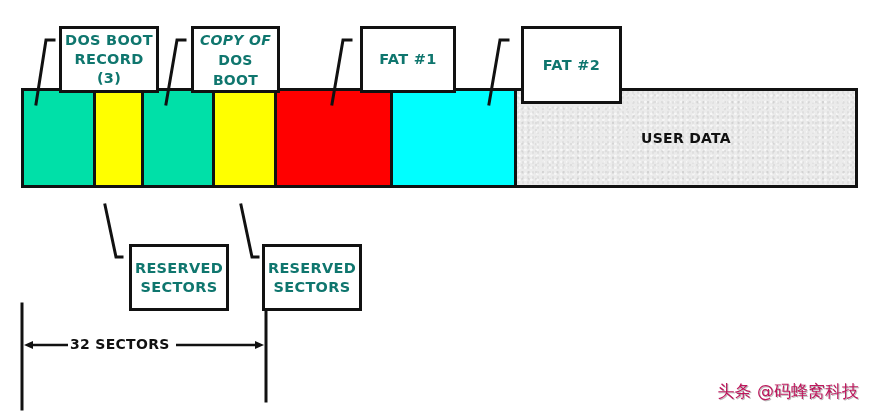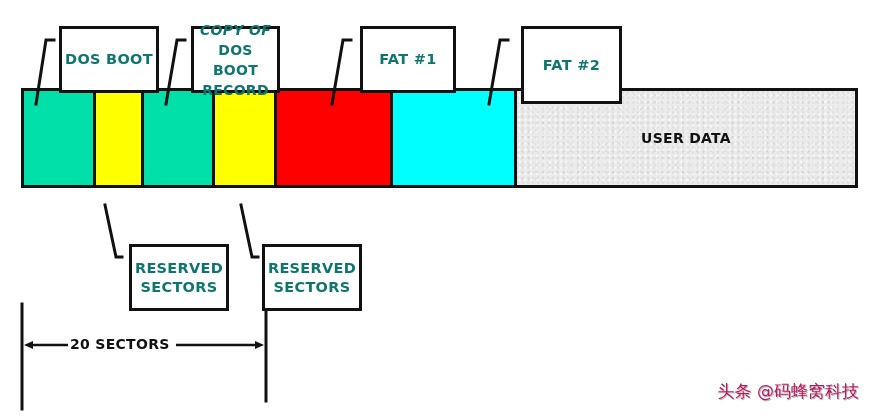--- a/index.html
+++ b/index.html
@@ -60,28 +60,28 @@
     <line x1="30" y1="345" x2="68" y2="345"></line>
     <line x1="176" y1="345" x2="258" y2="345"></line>
     <polygon points="24,345 33,341 33,349" stroke="none"></polygon>
     <polygon points="264,345 255,341 255,349" stroke="none"></polygon>
   </g>
 </svg>
 
 <div class="box" style="left:59px;top:26px;width:100px;height:67px;">
   <div>
     <div>DOS BOOT</div>
+    <div>RECORD (3)</div>
   </div>
 </div>
 
 <div class="box" style="left:191px;top:26px;width:89px;height:67px;font-size:14px;line-height:20px;">
   <div>
     <div style="font-style:italic;">COPY OF</div>
     <div>DOS BOOT</div>
-    <div>RECORD</div>
   </div>
 </div>
 
 <div class="box" style="left:360px;top:26px;width:96px;height:67px;">
   <div>FAT #1</div>
 </div>
 
 <div class="box" style="left:521px;top:26px;width:101px;height:78px;">
   <div>FAT #2</div>
 </div>
@@ -93,15 +93,15 @@
   </div>
 </div>
 
 <div class="box" style="left:262px;top:244px;width:100px;height:67px;">
   <div>
     <div>RESERVED</div>
     <div>SECTORS</div>
   </div>
 </div>
 
-<div class="dim-label" style="left:68px;top:336px;">20 SECTORS</div>
+<div class="dim-label" style="left:68px;top:336px;">32 SECTORS</div>
 
 <div class="watermark">头条 @码蜂窝科技</div>
 
 </body></html>

